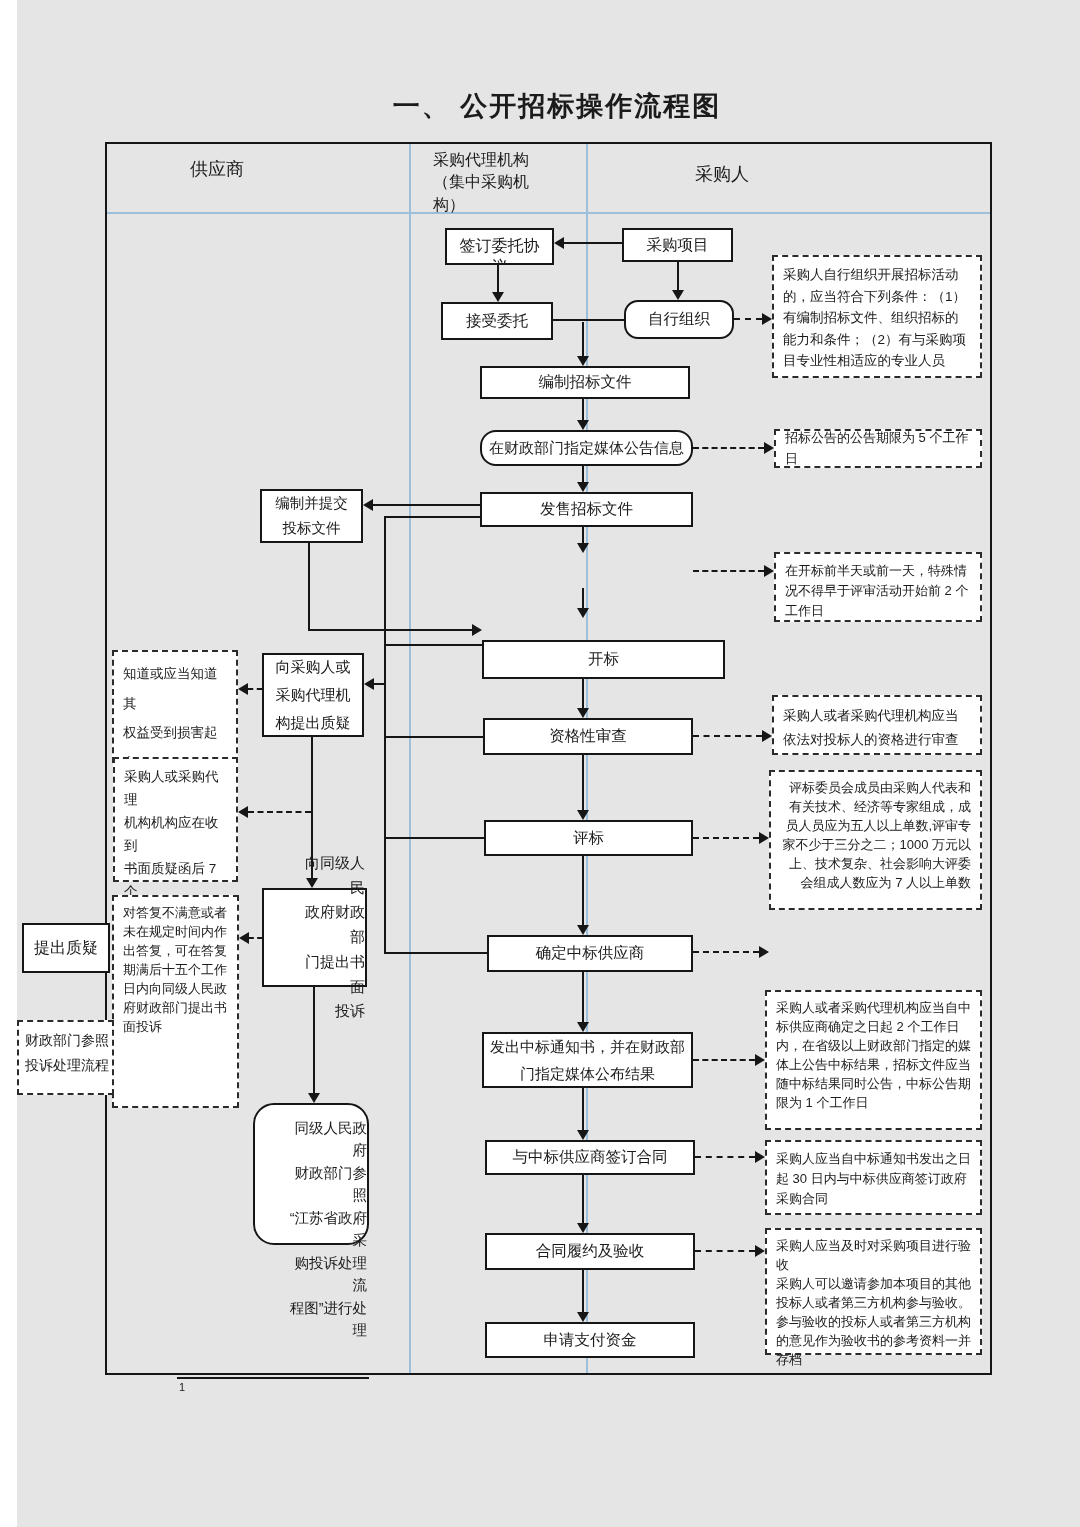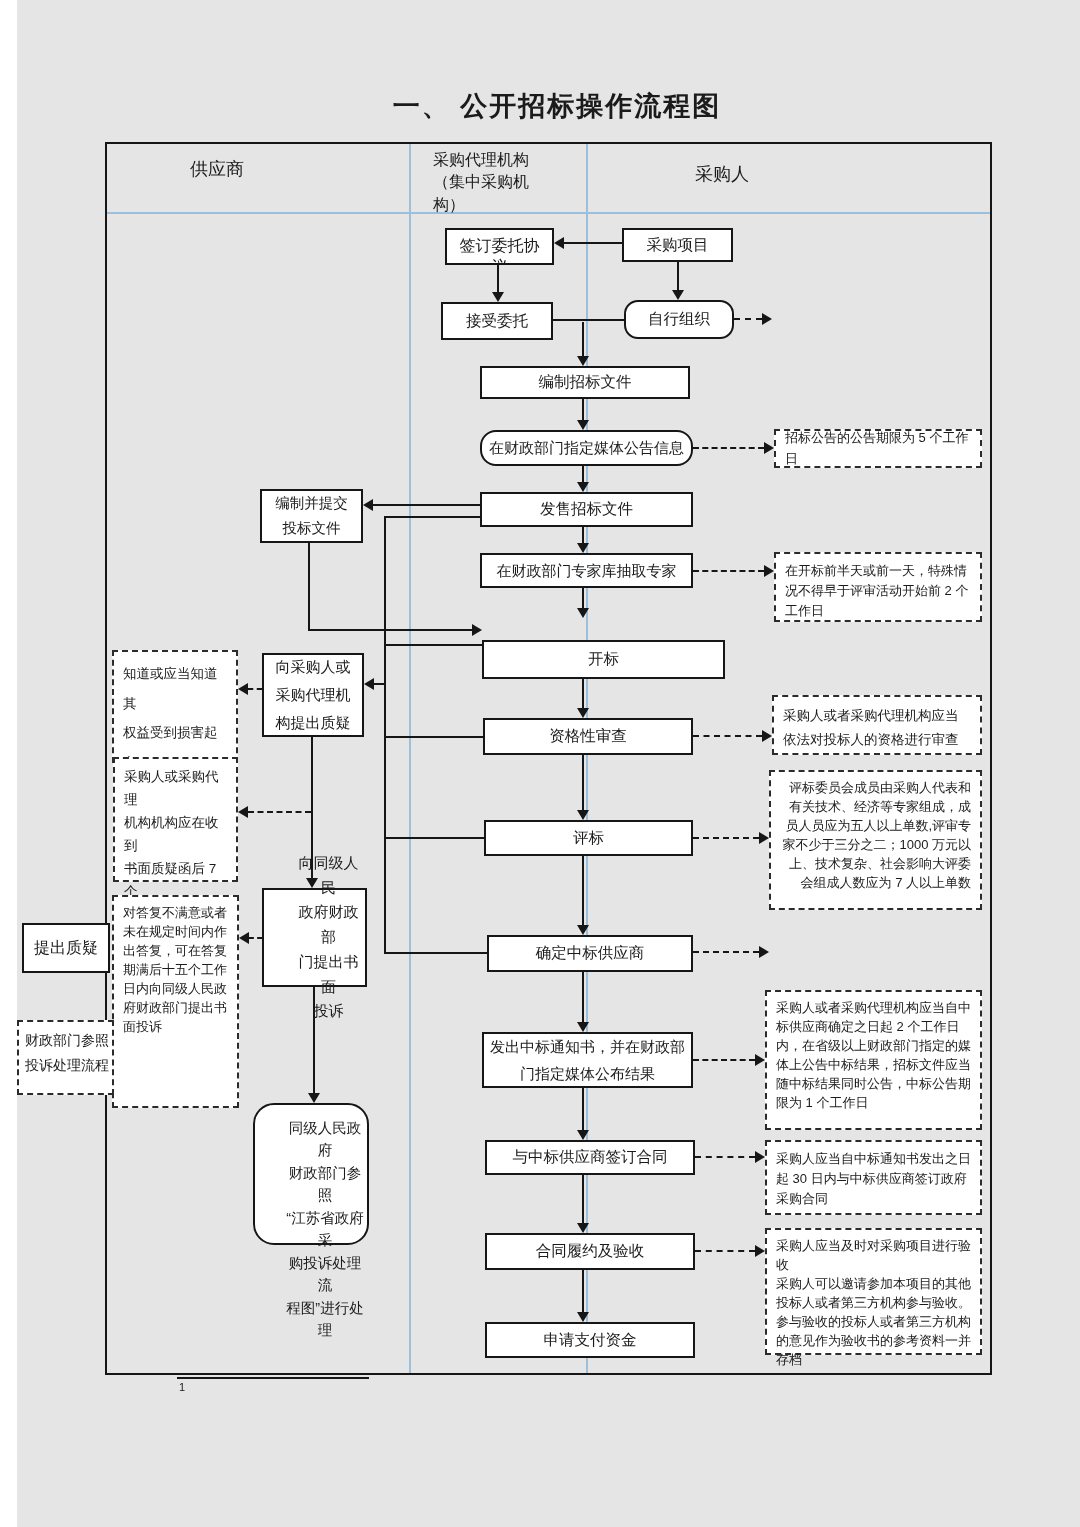--- a/index.html
+++ b/index.html
@@ -7,21 +7,21 @@
         font-family:"Liberation Sans","DejaVu Sans",sans-serif;color:#1b1b1b;margin-left:17px;}
   .title{position:absolute;left:0;top:88px;width:1080px;text-align:center;
          font-size:27px;font-weight:bold;letter-spacing:2px;}
   .frame{position:absolute;left:88px;top:142px;width:887px;height:1233px;
          border:2px solid #161616;box-sizing:border-box;}
   .lane-label{position:absolute;font-size:18px;white-space:pre-line;line-height:1.4;}
   .box{position:absolute;border:2px solid #161616;background:#fff;box-sizing:border-box;
        display:flex;align-items:center;justify-content:center;text-align:center;
        font-size:15.5px;line-height:1.55;white-space:pre-line;}
   .box.clip{align-items:flex-start;overflow:hidden;padding-top:5px;line-height:21px;}
-  .box.leftal{justify-content:flex-start;text-align:center;padding-left:28px;align-items:center;}
+  .box.leftal{justify-content:flex-start;text-align:right;padding-left:28px;align-items:center;}
   .box.topal{align-items:flex-start;padding-top:12px;}
   .note{position:absolute;border:2px dashed #2b2b2b;background:#fff;box-sizing:border-box;
         padding:7px 9px;font-size:13px;line-height:1.55;white-space:pre-line;text-align:left;}
   .note.center{display:flex;align-items:center;justify-content:flex-start;}
   .note.tall{line-height:2.2;font-size:13.5px;}
   .note.mid{line-height:1.7;font-size:13.5px;}
   .note.tight{line-height:1.46;}
   .hl{position:absolute;height:2px;background:#161616;}
   .vl{position:absolute;width:2px;background:#161616;}
   .hd{position:absolute;height:0;border-top:2px dashed #161616;}
@@ -98,21 +98,20 @@
   <div class="box clip" style="left:428px;top:228px;width:109px;height:37px;font-size:16px;">签订委托协
 议</div>
   <div class="box" style="left:605px;top:228px;width:111px;height:34px;">采购项目</div>
   <div class="box" style="left:424px;top:302px;width:112px;height:38px;">接受委托</div>
   <div class="box" style="left:607px;top:300px;width:110px;height:39px;border-radius:14px;">自行组织</div>
   <div class="box" style="left:463px;top:366px;width:210px;height:33px;">编制招标文件</div>
   <div class="box" style="left:463px;top:430px;width:213px;height:36px;font-size:15px;border-radius:16px;">在财政部门指定媒体公告信息</div>
   <div class="box" style="left:463px;top:492px;width:213px;height:35px;">发售招标文件</div>
   <div class="box" style="left:243px;top:489px;width:103px;height:54px;font-size:14.5px;line-height:1.75;">编制并提交
 投标文件</div>
-  <div class="box" style="left:463px;top:553px;width:213px;height:35px;font-size:15px;">在财政部门专家库抽取专家</div>
   <div class="box" style="left:465px;top:640px;width:243px;height:39px;">开标</div>
   <div class="box" style="left:245px;top:653px;width:102px;height:84px;font-size:15px;line-height:1.85;">向采购人或
 采购代理机
 构提出质疑</div>
   <div class="box" style="left:466px;top:718px;width:210px;height:37px;">资格性审查</div>
   <div class="box" style="left:467px;top:820px;width:209px;height:36px;">评标</div>
   <div class="box" style="left:470px;top:935px;width:206px;height:37px;">确定中标供应商</div>
   <div class="box leftal" style="left:245px;top:888px;width:105px;height:99px;font-size:15px;line-height:1.65;">向同级人民
 政府财政部
 门提出书面
@@ -121,20 +120,21 @@
 门指定媒体公布结果</div>
   <div class="box" style="left:468px;top:1140px;width:210px;height:35px;">与中标供应商签订合同</div>
   <div class="box leftal topal" style="left:236px;top:1103px;width:116px;height:142px;font-size:14.5px;line-height:1.55;border-radius:21px;">同级人民政府
 财政部门参照
 “江苏省政府采
 购投诉处理流
 程图”进行处理</div>
   <div class="box" style="left:468px;top:1233px;width:210px;height:37px;">合同履约及验收</div>
   <div class="box" style="left:468px;top:1322px;width:210px;height:36px;">申请支付资金</div>
 
+  <div class="note mid" style="left:755px;top:255px;width:210px;height:123px;line-height:1.6;">采购人自行组织开展招标活动的，应当符合下列条件：（1）有编制招标文件、组织招标的能力和条件；（2）有与采购项目专业性相适应的专业人员</div>
   <div class="note center" style="left:757px;top:429px;width:208px;height:39px;">招标公告的公告期限为 5 个工作日</div>
   <div class="note" style="left:757px;top:552px;width:208px;height:70px;">在开标前半天或前一天，特殊情况不得早于评审活动开始前 2 个工作日</div>
   <div class="note mid" style="left:755px;top:695px;width:210px;height:60px;line-height:1.75;">采购人或者采购代理机构应当依法对投标人的资格进行审查</div>
   <div class="note tight" style="left:752px;top:770px;width:213px;height:140px;text-align:right;">评标委员会成员由采购人代表和有关技术、经济等专家组成，成员人员应为五人以上单数,评审专家不少于三分之二；1000 万元以上、技术复杂、社会影响大评委会组成人数应为 7 人以上单数</div>
   <div class="note tight" style="left:748px;top:990px;width:217px;height:140px;">采购人或者采购代理机构应当自中标供应商确定之日起 2 个工作日内，在省级以上财政部门指定的媒体上公告中标结果，招标文件应当随中标结果同时公告，中标公告期限为 1 个工作日</div>
   <div class="note" style="left:748px;top:1140px;width:217px;height:75px;">采购人应当自中标通知书发出之日起 30 日内与中标供应商签订政府采购合同</div>
   <div class="note tight" style="left:748px;top:1228px;width:217px;height:127px;">采购人应当及时对采购项目进行验收
 采购人可以邀请参加本项目的其他投标人或者第三方机构参与验收。参与验收的投标人或者第三方机构的意见作为验收书的参考资料一并存档</div>
 
   <div class="note tall" style="left:95px;top:650px;width:126px;height:113px;">知道或应当知道其

